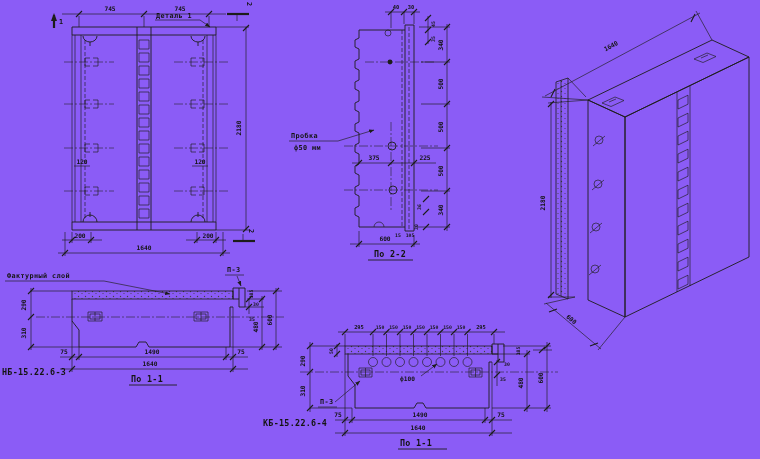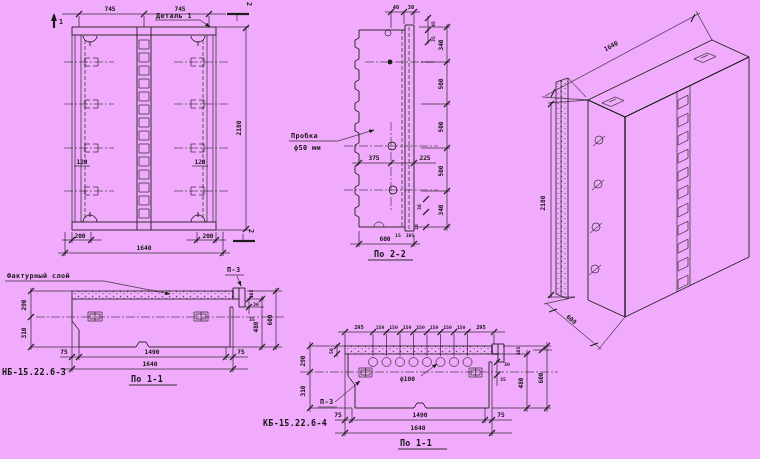--- a/index.html
+++ b/index.html
@@ -1,16 +1,16 @@
 <!DOCTYPE html>
 <html><head>
 <meta charset="utf-8">
 <style>
   html,body{margin:0;padding:0;background:#e9e7e2;}
-  .sheet{width:760px;height:459px;background:#f0abfc;position:relative;overflow:hidden;}
+  .sheet{width:760px;height:459px;background:#8b5cf6;position:relative;overflow:hidden;}
   svg{display:block;}
   .ln{stroke:#1d1d1b;stroke-width:.9;fill:none;stroke-linecap:butt;}
   .thin{stroke-width:.65;}
   .thick{stroke-width:2.2;}
   .dash{stroke-dasharray:4 2;stroke-width:.65;}
   .dashdot{stroke-dasharray:9 2 2 2;stroke-width:.55;}
   .tk{stroke:#1d1d1b;stroke-width:1.1;fill:none;}
   .fillink{fill:#1d1d1b;stroke:none;}
   text{font-family:"DejaVu Sans Mono","Liberation Mono",monospace;fill:#141412;}
   .d6{font-size:6.2px;font-weight:bold;}

